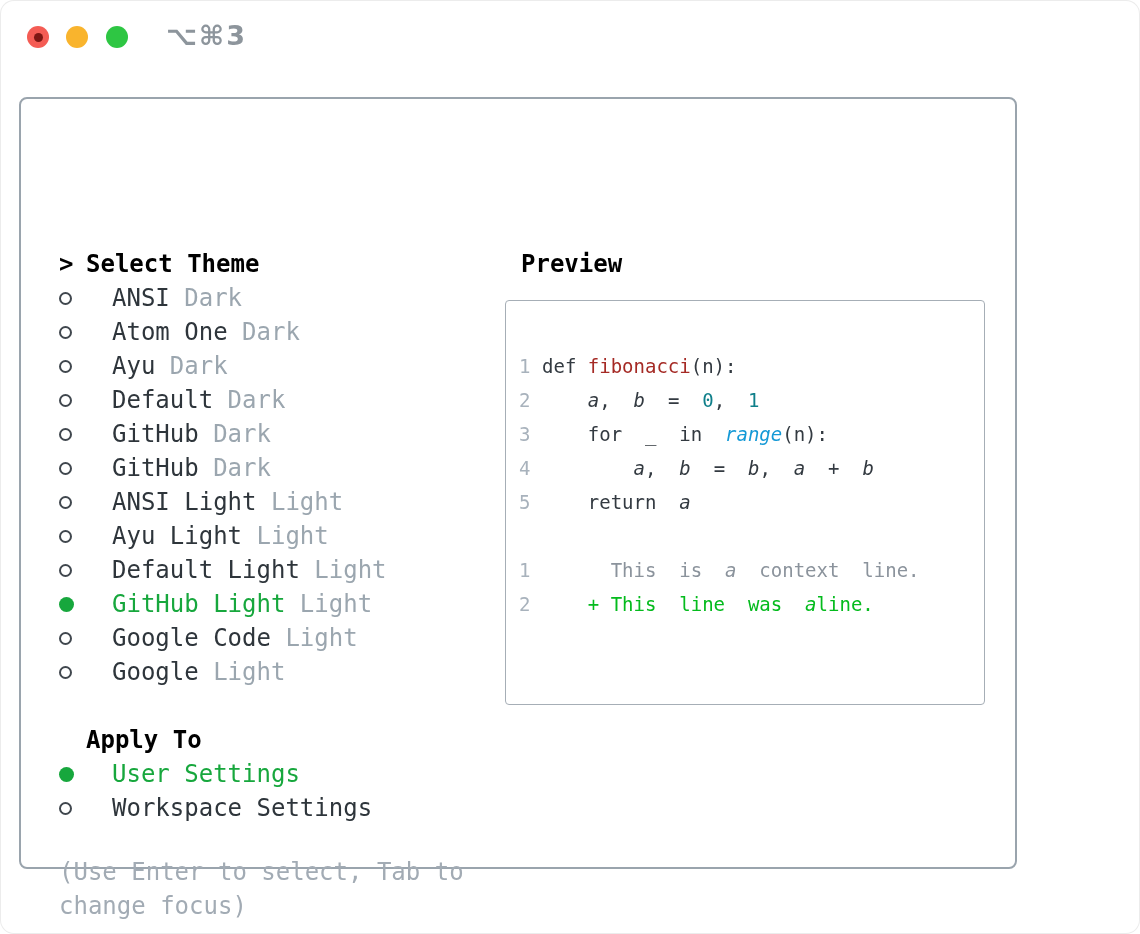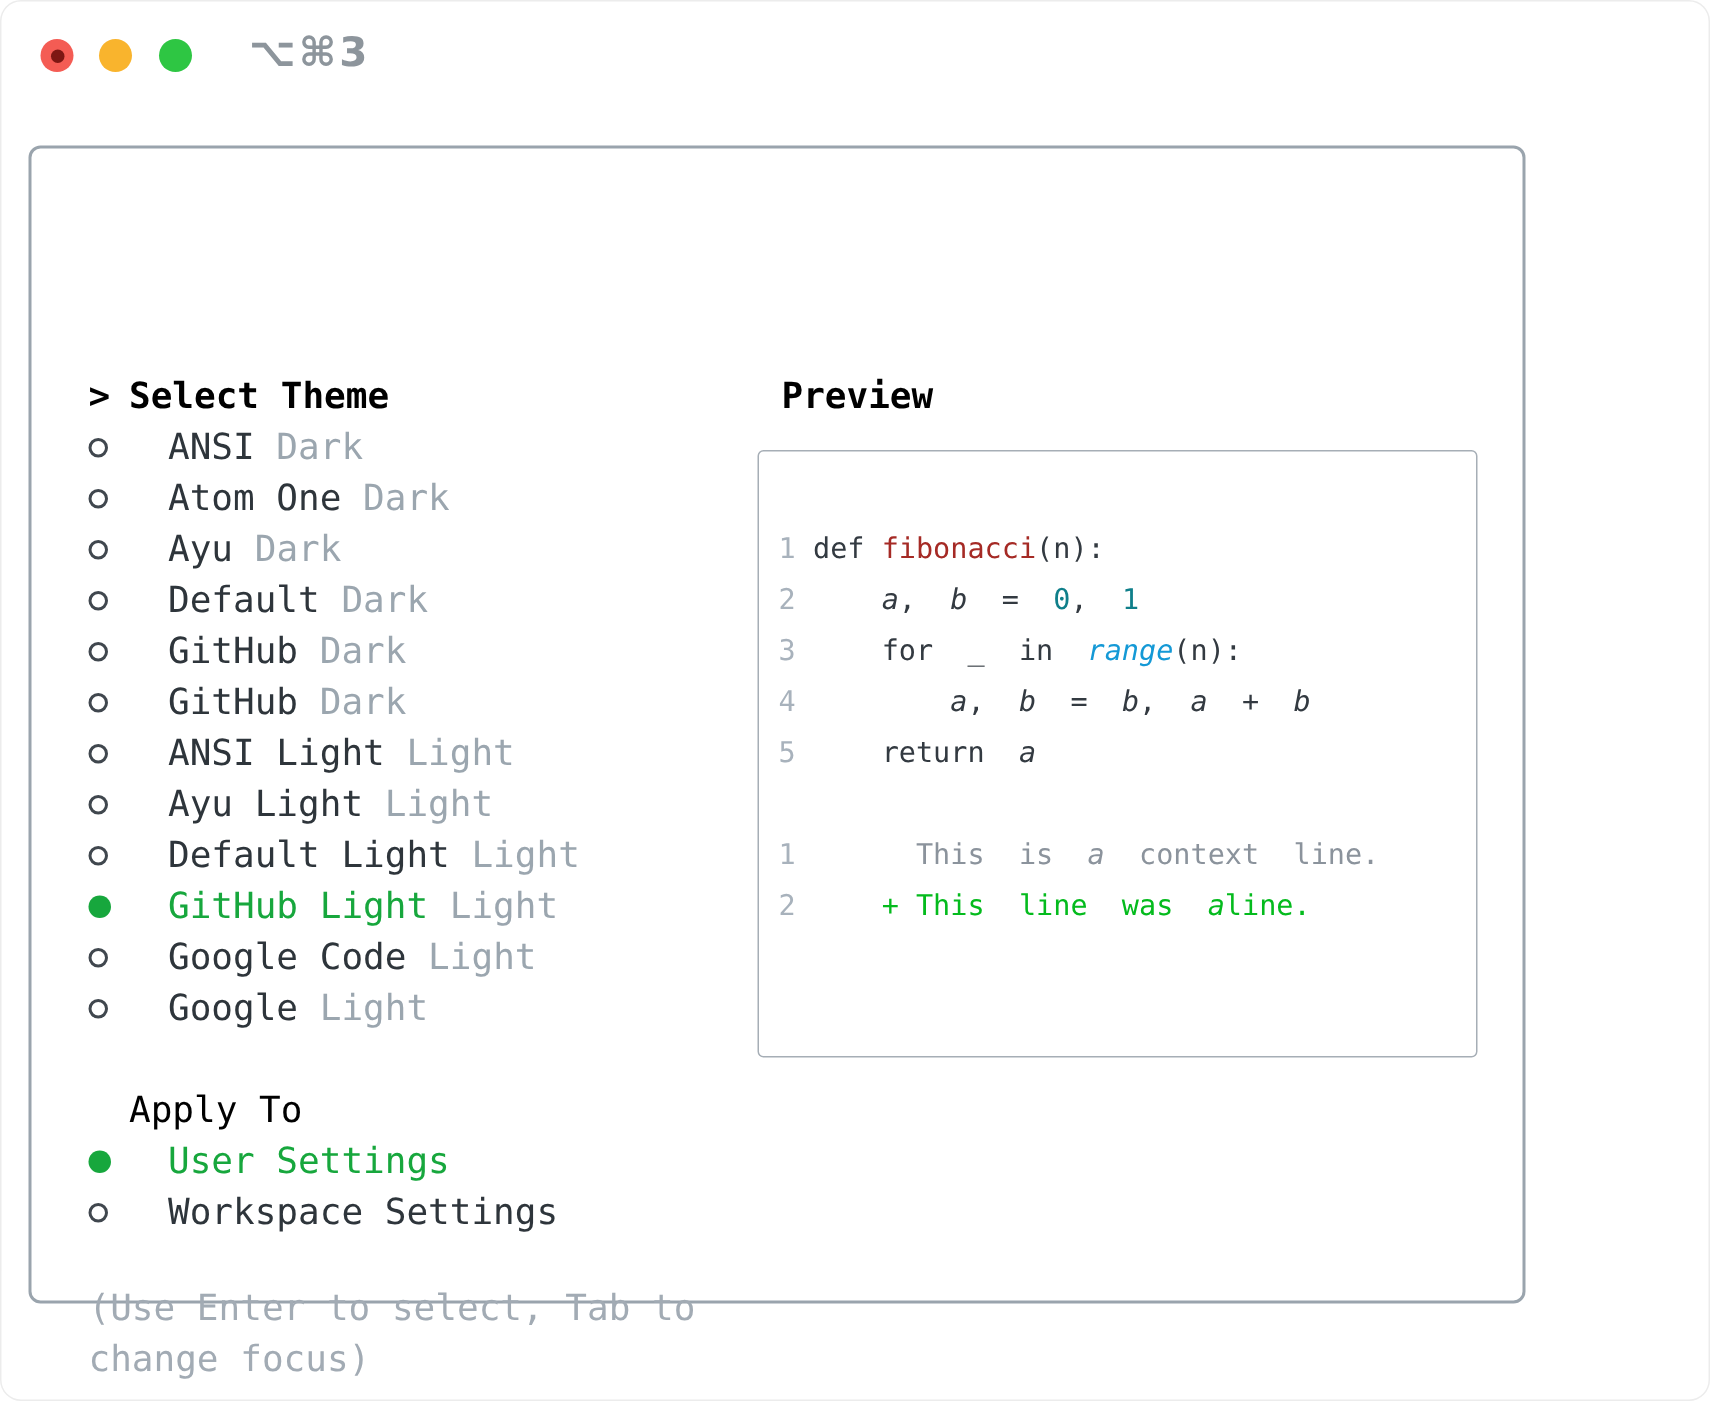--- a/index.html
+++ b/index.html
@@ -24,21 +24,21 @@
   .row{display:flex;align-items:center;height:34px;}
   .mk{width:27px;flex:none;display:flex;align-items:center;}
   .prompt{font-weight:bold;color:#000;font-size:24px;}
   .radio{width:13px;height:13px;border:2px solid #40474e;border-radius:50%;box-sizing:border-box;}
   .radio.sel{width:15px;height:15px;border:none;background:#17a73d;}
   .hdr-txt{font-weight:bold;color:#000;white-space:pre;}
   .name{color:#2e353b;white-space:pre;margin-left:26px;}
   .name.sel{color:#17a73d;}
   .variant{color:#9ba6af;white-space:pre;}
   .apply-hdr{margin-top:34px;}
-  .apply-hdr .hdr-txt{font-weight:normal;color:#000;}
+  .apply-hdr .hdr-txt{font-weight:bold;color:#000;}
   .hint{margin-top:30px;width:420px;color:#a2abb4;line-height:34px;}
 
   
   .pv-hdr{position:absolute;left:500px;top:148px;height:34px;line-height:34px;
     font-size:24px;font-weight:bold;color:#000;}
   .pv-box{position:absolute;left:484px;top:201px;width:478px;height:403px;
     border:1.5px solid #a6aeb6;border-radius:4px;background:#fff;}
   .code{position:absolute;left:13px;top:48px;font-size:19px;}
   .cl{height:34px;line-height:34px;white-space:pre;}
   .ln{display:inline-block;width:23px;color:#a8b2bc;}

